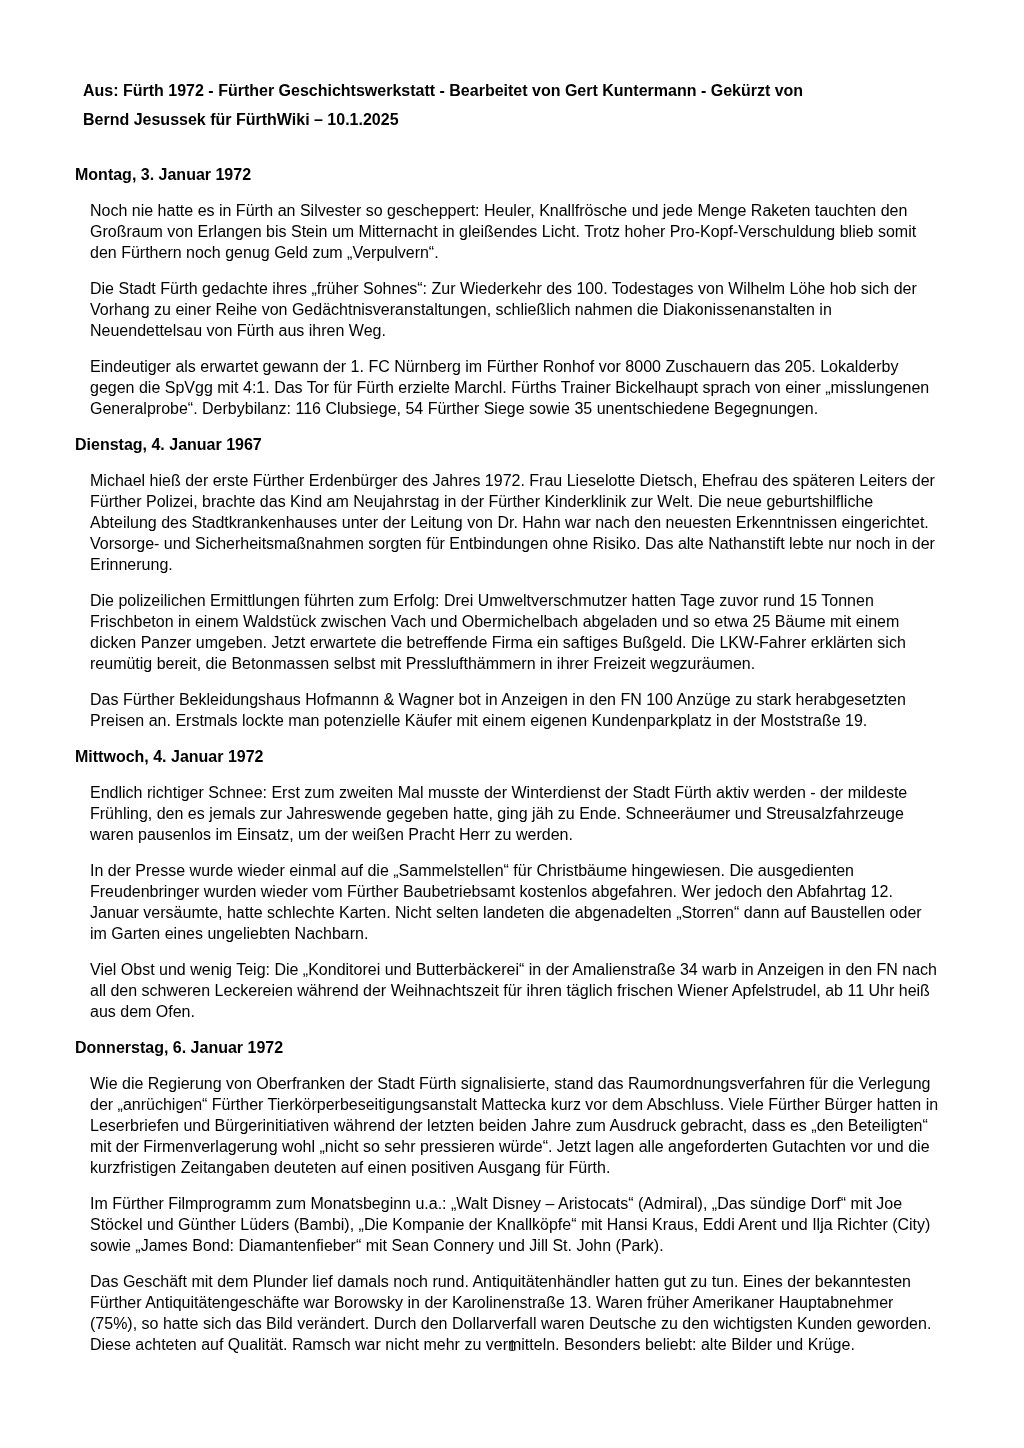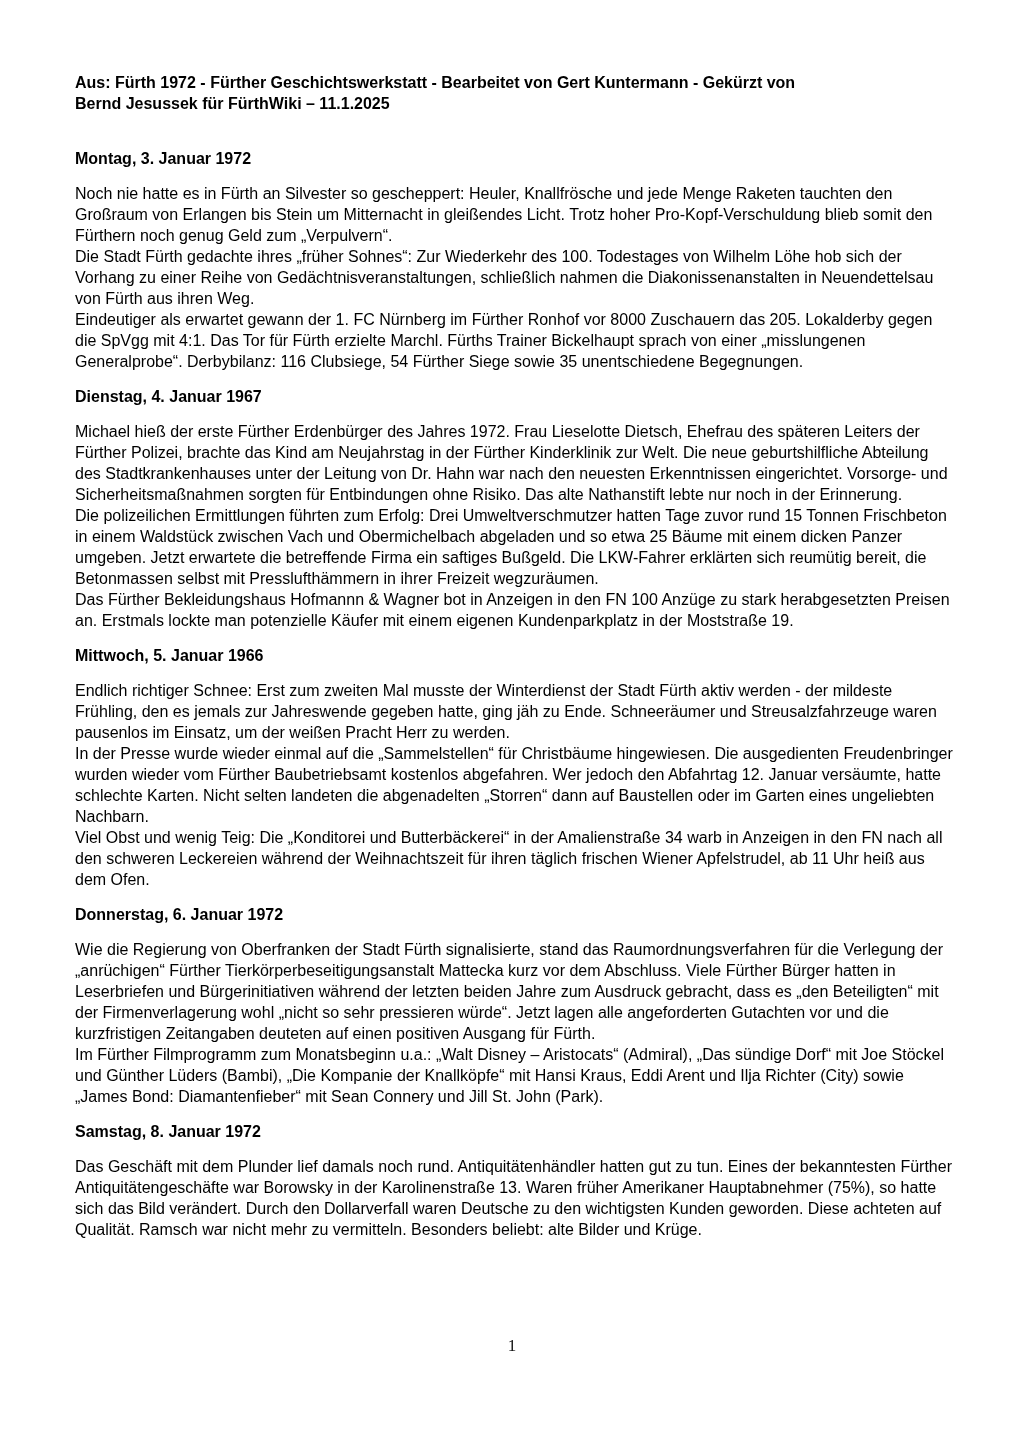--- a/index.html
+++ b/index.html
@@ -22,81 +22,80 @@
     font-size: 16px;
     line-height: 21px;
     color: #000000;
     text-align: left;
   }
   .doc-header {
     font-weight: 700;
     margin: 0 0 34px 0;
   }
   .doc-header div {
-    margin: 0;
+    margin: 8px;
   }
   .day-heading {
     font-weight: 700;
     margin: 0 0 14px 0;
   }
   .section {
     margin: 0 0 14px 0;
   }
   .section p {
-    margin: 0;
+    margin: 15px;
     padding: 0;
   }
   .page-number {
     position: absolute;
     top: 1336px;
     left: 0;
     width: 1024px;
     text-align: center;
     font-family: "Liberation Serif", serif;
     font-size: 17px;
     color: #111111;
   }
 </style>
 </head>
 <body>
 
 <div class="content">
 
   <div class="doc-header">
     <div>Aus: Fürth 1972 - Fürther Geschichtswerkstatt - Bearbeitet von Gert Kuntermann - Gekürzt von</div>
-    <div>Bernd Jesussek für FürthWiki – 11.1.2025</div>
+    <div>Bernd Jesussek für FürthWiki – 10.1.2025</div>
   </div>
 
   <div class="section">
     <div class="day-heading">Montag, 3. Januar 1972</div>
     <p>Noch nie hatte es in Fürth an Silvester so gescheppert: Heuler, Knallfrösche und jede Menge Raketen tauchten den Großraum von Erlangen bis Stein um Mitternacht in gleißendes Licht. Trotz hoher Pro-Kopf-Verschuldung blieb somit den Fürthern noch genug Geld zum „Verpulvern“.</p>
     <p>Die Stadt Fürth gedachte ihres „früher Sohnes“: Zur Wiederkehr des 100. Todestages von Wilhelm Löhe hob sich der Vorhang zu einer Reihe von Gedächtnisveranstaltungen, schließlich nahmen die Diakonissenanstalten in Neuendettelsau von Fürth aus ihren Weg.</p>
     <p>Eindeutiger als erwartet gewann der 1. FC Nürnberg im Fürther Ronhof vor 8000 Zuschauern das 205. Lokalderby gegen die SpVgg mit 4:1. Das Tor für Fürth erzielte Marchl. Fürths Trainer Bickelhaupt sprach von einer „misslungenen Generalprobe“. Derbybilanz: 116 Clubsiege, 54 Fürther Siege sowie 35 unentschiedene Begegnungen.</p>
   </div>
 
   <div class="section">
     <div class="day-heading">Dienstag, 4. Januar 1967</div>
     <p>Michael hieß der erste Fürther Erdenbürger des Jahres 1972. Frau Lieselotte Dietsch, Ehefrau des späteren Leiters der Fürther Polizei, brachte das Kind am Neujahrstag in der Fürther Kinderklinik zur Welt. Die neue geburtshilfliche Abteilung des Stadtkrankenhauses unter der Leitung von Dr. Hahn war nach den neuesten Erkenntnissen eingerichtet. Vorsorge- und Sicherheitsmaßnahmen sorgten für Entbindungen ohne Risiko. Das alte Nathanstift lebte nur noch in der Erinnerung.</p>
     <p>Die polizeilichen Ermittlungen führten zum Erfolg: Drei Umweltverschmutzer hatten Tage zuvor rund 15 Tonnen Frischbeton in einem Waldstück zwischen Vach und Obermichelbach abgeladen und so etwa 25 Bäume mit einem dicken Panzer umgeben. Jetzt erwartete die betreffende Firma ein saftiges Bußgeld. Die LKW-Fahrer erklärten sich reumütig bereit, die Betonmassen selbst mit Presslufthämmern in ihrer Freizeit wegzuräumen.</p>
     <p>Das Fürther Bekleidungshaus Hofmannn &amp; Wagner bot in Anzeigen in den FN 100 Anzüge zu stark herabgesetzten Preisen an. Erstmals lockte man potenzielle Käufer mit einem eigenen Kundenparkplatz in der Moststraße 19.</p>
   </div>
 
   <div class="section">
-    <div class="day-heading">Mittwoch, 5. Januar 1966</div>
+    <div class="day-heading">Mittwoch, 4. Januar 1972</div>
     <p>Endlich richtiger Schnee: Erst zum zweiten Mal musste der Winterdienst der Stadt Fürth aktiv werden - der mildeste Frühling, den es jemals zur Jahreswende gegeben hatte, ging jäh zu Ende. Schneeräumer und Streusalzfahrzeuge waren pausenlos im Einsatz, um der weißen Pracht Herr zu werden.</p>
     <p>In der Presse wurde wieder einmal auf die „Sammelstellen“ für Christbäume hingewiesen. Die ausgedienten Freudenbringer wurden wieder vom Fürther Baubetriebsamt kostenlos abgefahren. Wer jedoch den Abfahrtag 12. Januar versäumte, hatte schlechte Karten. Nicht selten landeten die abgenadelten „Storren“ dann auf Baustellen oder im Garten eines ungeliebten Nachbarn.</p>
     <p>Viel Obst und wenig Teig: Die „Konditorei und Butterbäckerei“ in der Amalienstraße 34 warb in Anzeigen in den FN nach all den schweren Leckereien während der Weihnachtszeit für ihren täglich frischen Wiener Apfelstrudel, ab 11 Uhr heiß aus dem Ofen.</p>
   </div>
 
   <div class="section">
     <div class="day-heading">Donnerstag, 6. Januar 1972</div>
     <p>Wie die Regierung von Oberfranken der Stadt Fürth signalisierte, stand das Raumordnungsverfahren für die Verlegung der „anrüchigen“ Fürther Tierkörperbeseitigungsanstalt Mattecka kurz vor dem Abschluss. Viele Fürther Bürger hatten in Leserbriefen und Bürgerinitiativen während der letzten beiden Jahre zum Ausdruck gebracht, dass es „den Beteiligten“ mit der Firmenverlagerung wohl „nicht so sehr pressieren würde“. Jetzt lagen alle angeforderten Gutachten vor und die kurzfristigen Zeitangaben deuteten auf einen positiven Ausgang für Fürth.</p>
     <p>Im Fürther Filmprogramm zum Monatsbeginn u.a.: „Walt Disney – Aristocats“ (Admiral), „Das sündige Dorf“ mit Joe Stöckel und Günther Lüders (Bambi), „Die Kompanie der Knallköpfe“ mit Hansi Kraus, Eddi Arent und Ilja Richter (City) sowie „James Bond: Diamantenfieber“ mit Sean Connery und Jill St. John (Park).</p>
   </div>
 
   <div class="section">
-    <div class="day-heading">Samstag, 8. Januar 1972</div>
     <p>Das Geschäft mit dem Plunder lief damals noch rund. Antiquitätenhändler hatten gut zu tun. Eines der bekanntesten Fürther Antiquitätengeschäfte war Borowsky in der Karolinenstraße 13. Waren früher Amerikaner Hauptabnehmer (75%), so hatte sich das Bild verändert. Durch den Dollarverfall waren Deutsche zu den wichtigsten Kunden geworden. Diese achteten auf Qualität. Ramsch war nicht mehr zu vermitteln. Besonders beliebt: alte Bilder und Krüge.</p>
   </div>
 
 </div>
 
 <div class="page-number">1</div>
 
 </body></html>

